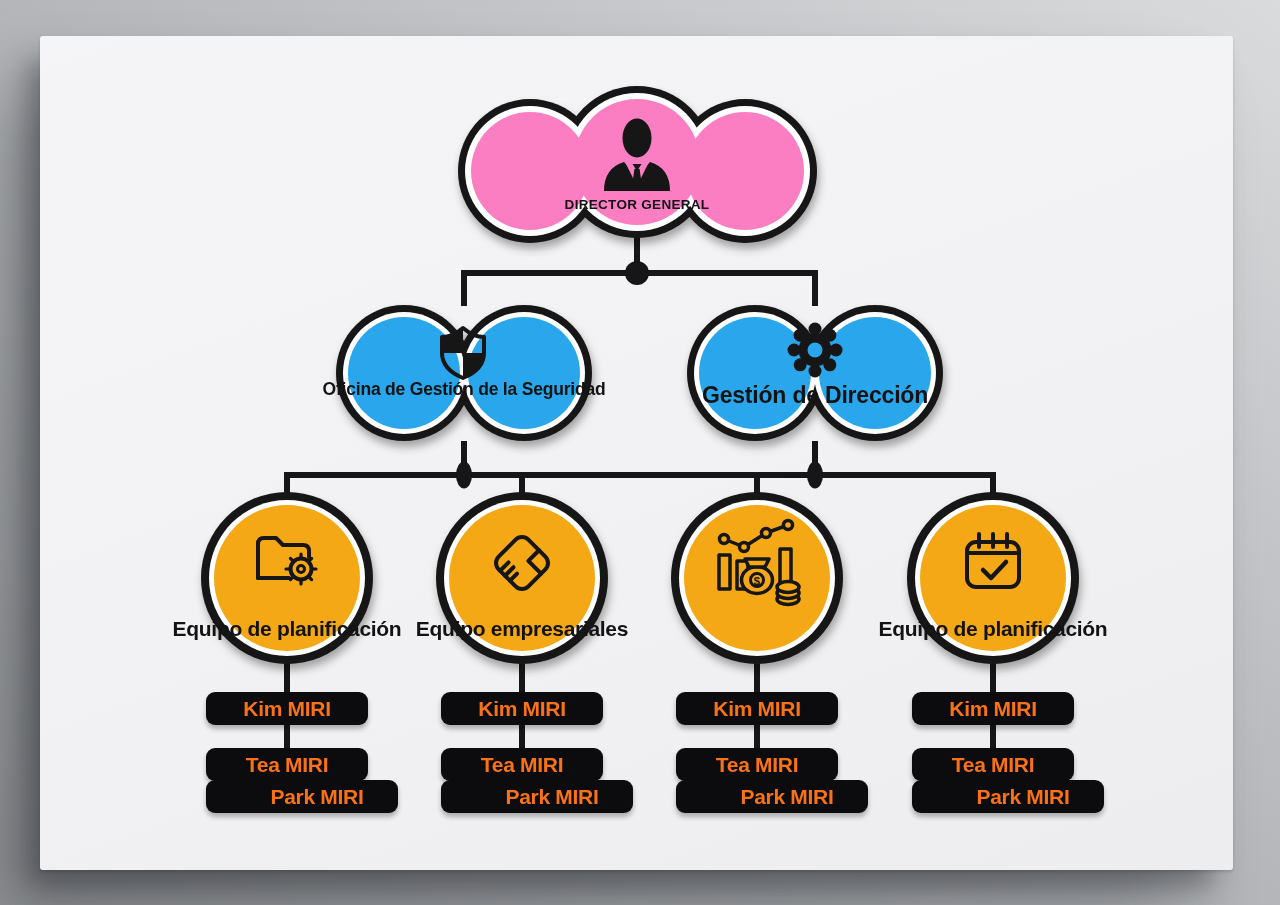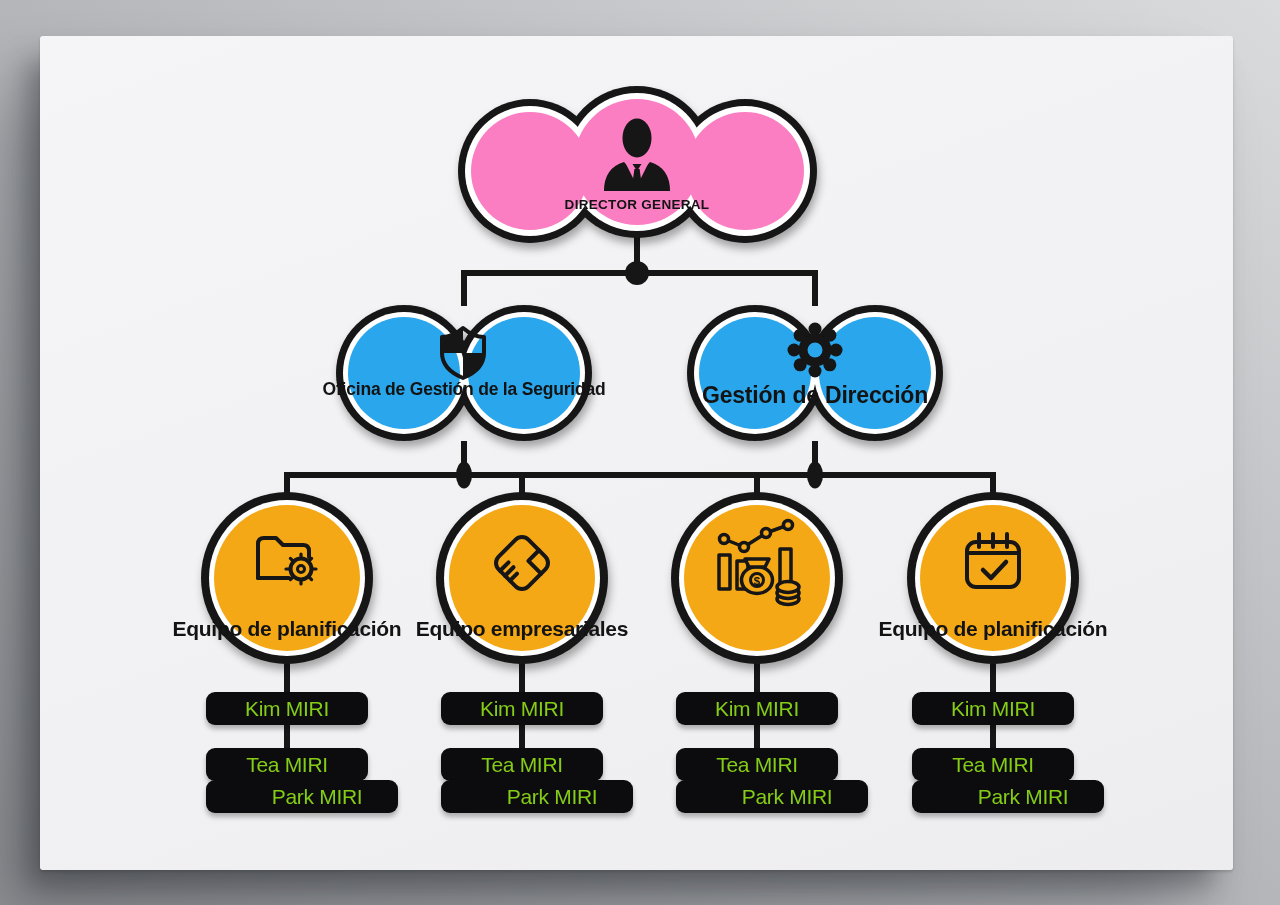--- a/index.html
+++ b/index.html
@@ -22,22 +22,22 @@
     position:absolute;transform:translateX(-50%);
     font-weight:700;color:#131313;white-space:nowrap;line-height:1.05;
   }
   .lbl-root{font-size:13.5px;font-weight:800;letter-spacing:.3px;}
   .lbl-dept1{font-size:17.5px;letter-spacing:-.2px;}
   .lbl-dept2{font-size:23px;letter-spacing:-.2px;}
   .lbl-team{font-size:21px;letter-spacing:-.3px;}
   .lbl-team-big{font-size:27px;letter-spacing:-.3px;}
   .pill{
     position:absolute;width:162px;height:33px;border-radius:9px;
-    background:#0c0c0e;color:#84cc16;
-    font-size:21px;font-weight:400;line-height:33px;text-align:center;
+    background:#0c0c0e;color:#f97316;
+    font-size:21px;font-weight:700;line-height:33px;text-align:center;
     letter-spacing:-.3px;
     box-shadow:0 4px 5px rgba(0,0,0,.28);
   }
   .c0{left:166px;} .c1{left:401px;} .c2{left:636px;} .c3{left:872px;}
   .r0{top:656px;} .r1{top:712px;} .r2{top:744px;padding-left:30px;}
 </style>
 </head>
 <body>
 
 <div class="stage">

